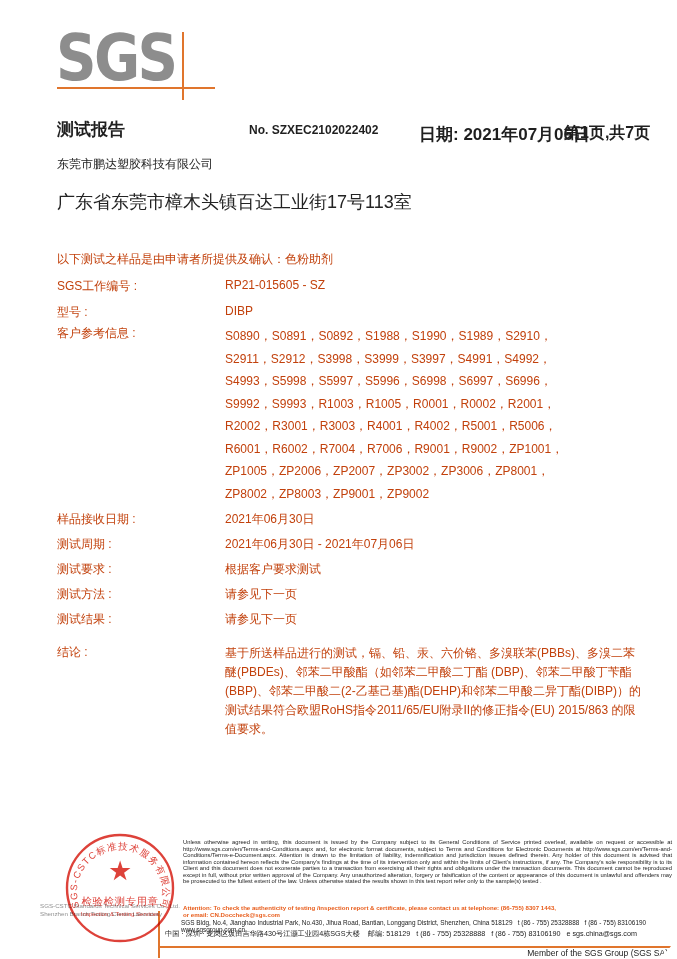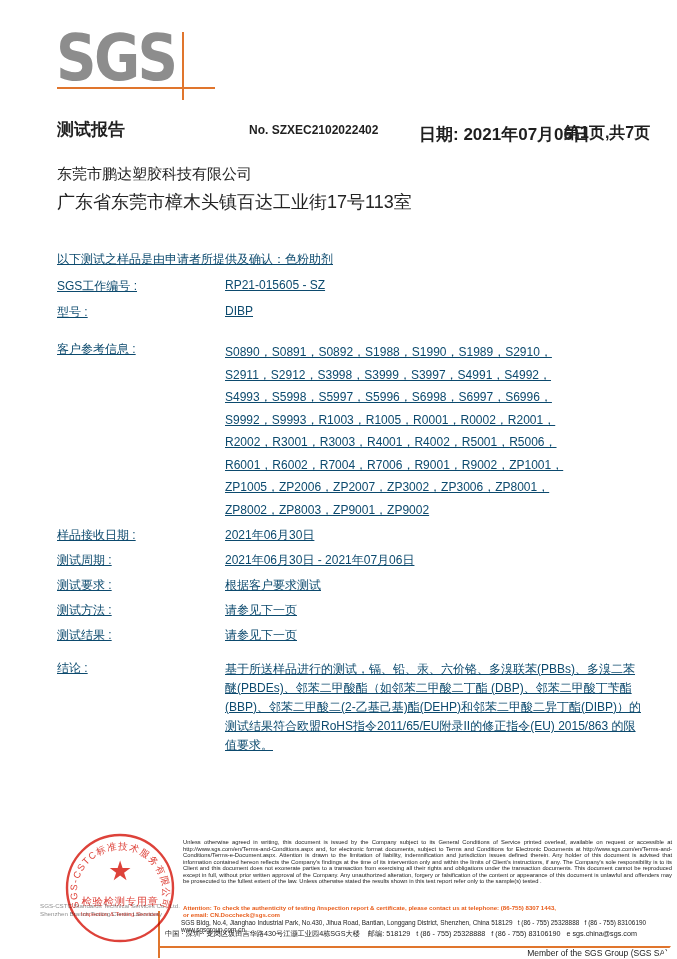--- a/index.html
+++ b/index.html
@@ -14,30 +14,30 @@
     font-family:"DejaVu Sans","Liberation Sans",sans-serif;
   }
   .logo-hline{position:absolute;left:57px;top:87px;width:158px;height:2px;background:#e0752d;}
   .logo-vline{position:absolute;left:182px;top:32px;width:2px;height:68px;background:#e0752d;}
   
   .doc-title{position:absolute;left:57px;top:118px;font-size:17px;font-weight:bold;color:#1f1f1f;}
   .report-no{position:absolute;left:225px;top:123px;font-size:12px;font-weight:600;color:#1f1f1f;padding-left:24px;}
   .report-date{position:absolute;left:419px;top:123px;font-size:17px;font-weight:600;color:#1f1f1f;}
   .page-ind{position:absolute;left:564px;top:123px;font-size:16px;font-weight:700;color:#1f1f1f;}
   
-  .applicant-name{position:absolute;left:57px;top:165px;font-size:15px;color:#232323;}
+  .applicant-name{position:absolute;left:57px;top:156px;font-size:12px;color:#232323;}
   .applicant-addr{position:absolute;left:57px;top:190px;font-size:18px;color:#232323;}
   
-  .content{position:absolute;left:57px;top:251px;width:585px;font-size:12px;color:#0c4a6e;text-decoration:underline;}
+  .content{position:absolute;left:57px;top:251px;width:585px;font-size:12px;color:#c2410c;}
   .statement{margin-bottom:10px;}
   .row{display:flex;margin-bottom:8px;}
   .row .lbl{width:168px;flex:none;}
   .row .val{flex:1;}
   .row-jobno{margin-bottom:9px;}
-  .row-model{margin-bottom:20px;}
+  .row-model{margin-bottom:4px;}
   .row-refs{margin-bottom:6px;}
   .row-refs .val div{line-height:22.5px;}
   .row-result{margin-bottom:16px;}
   .row-conclusion .val{line-height:19px;}
   
   .disclaimer{
     position:absolute;left:183px;top:839px;width:489px;font-size:5.8px;line-height:6.55px;
     text-align:justify;color:#1b1b1b;
   }
   .attention{

